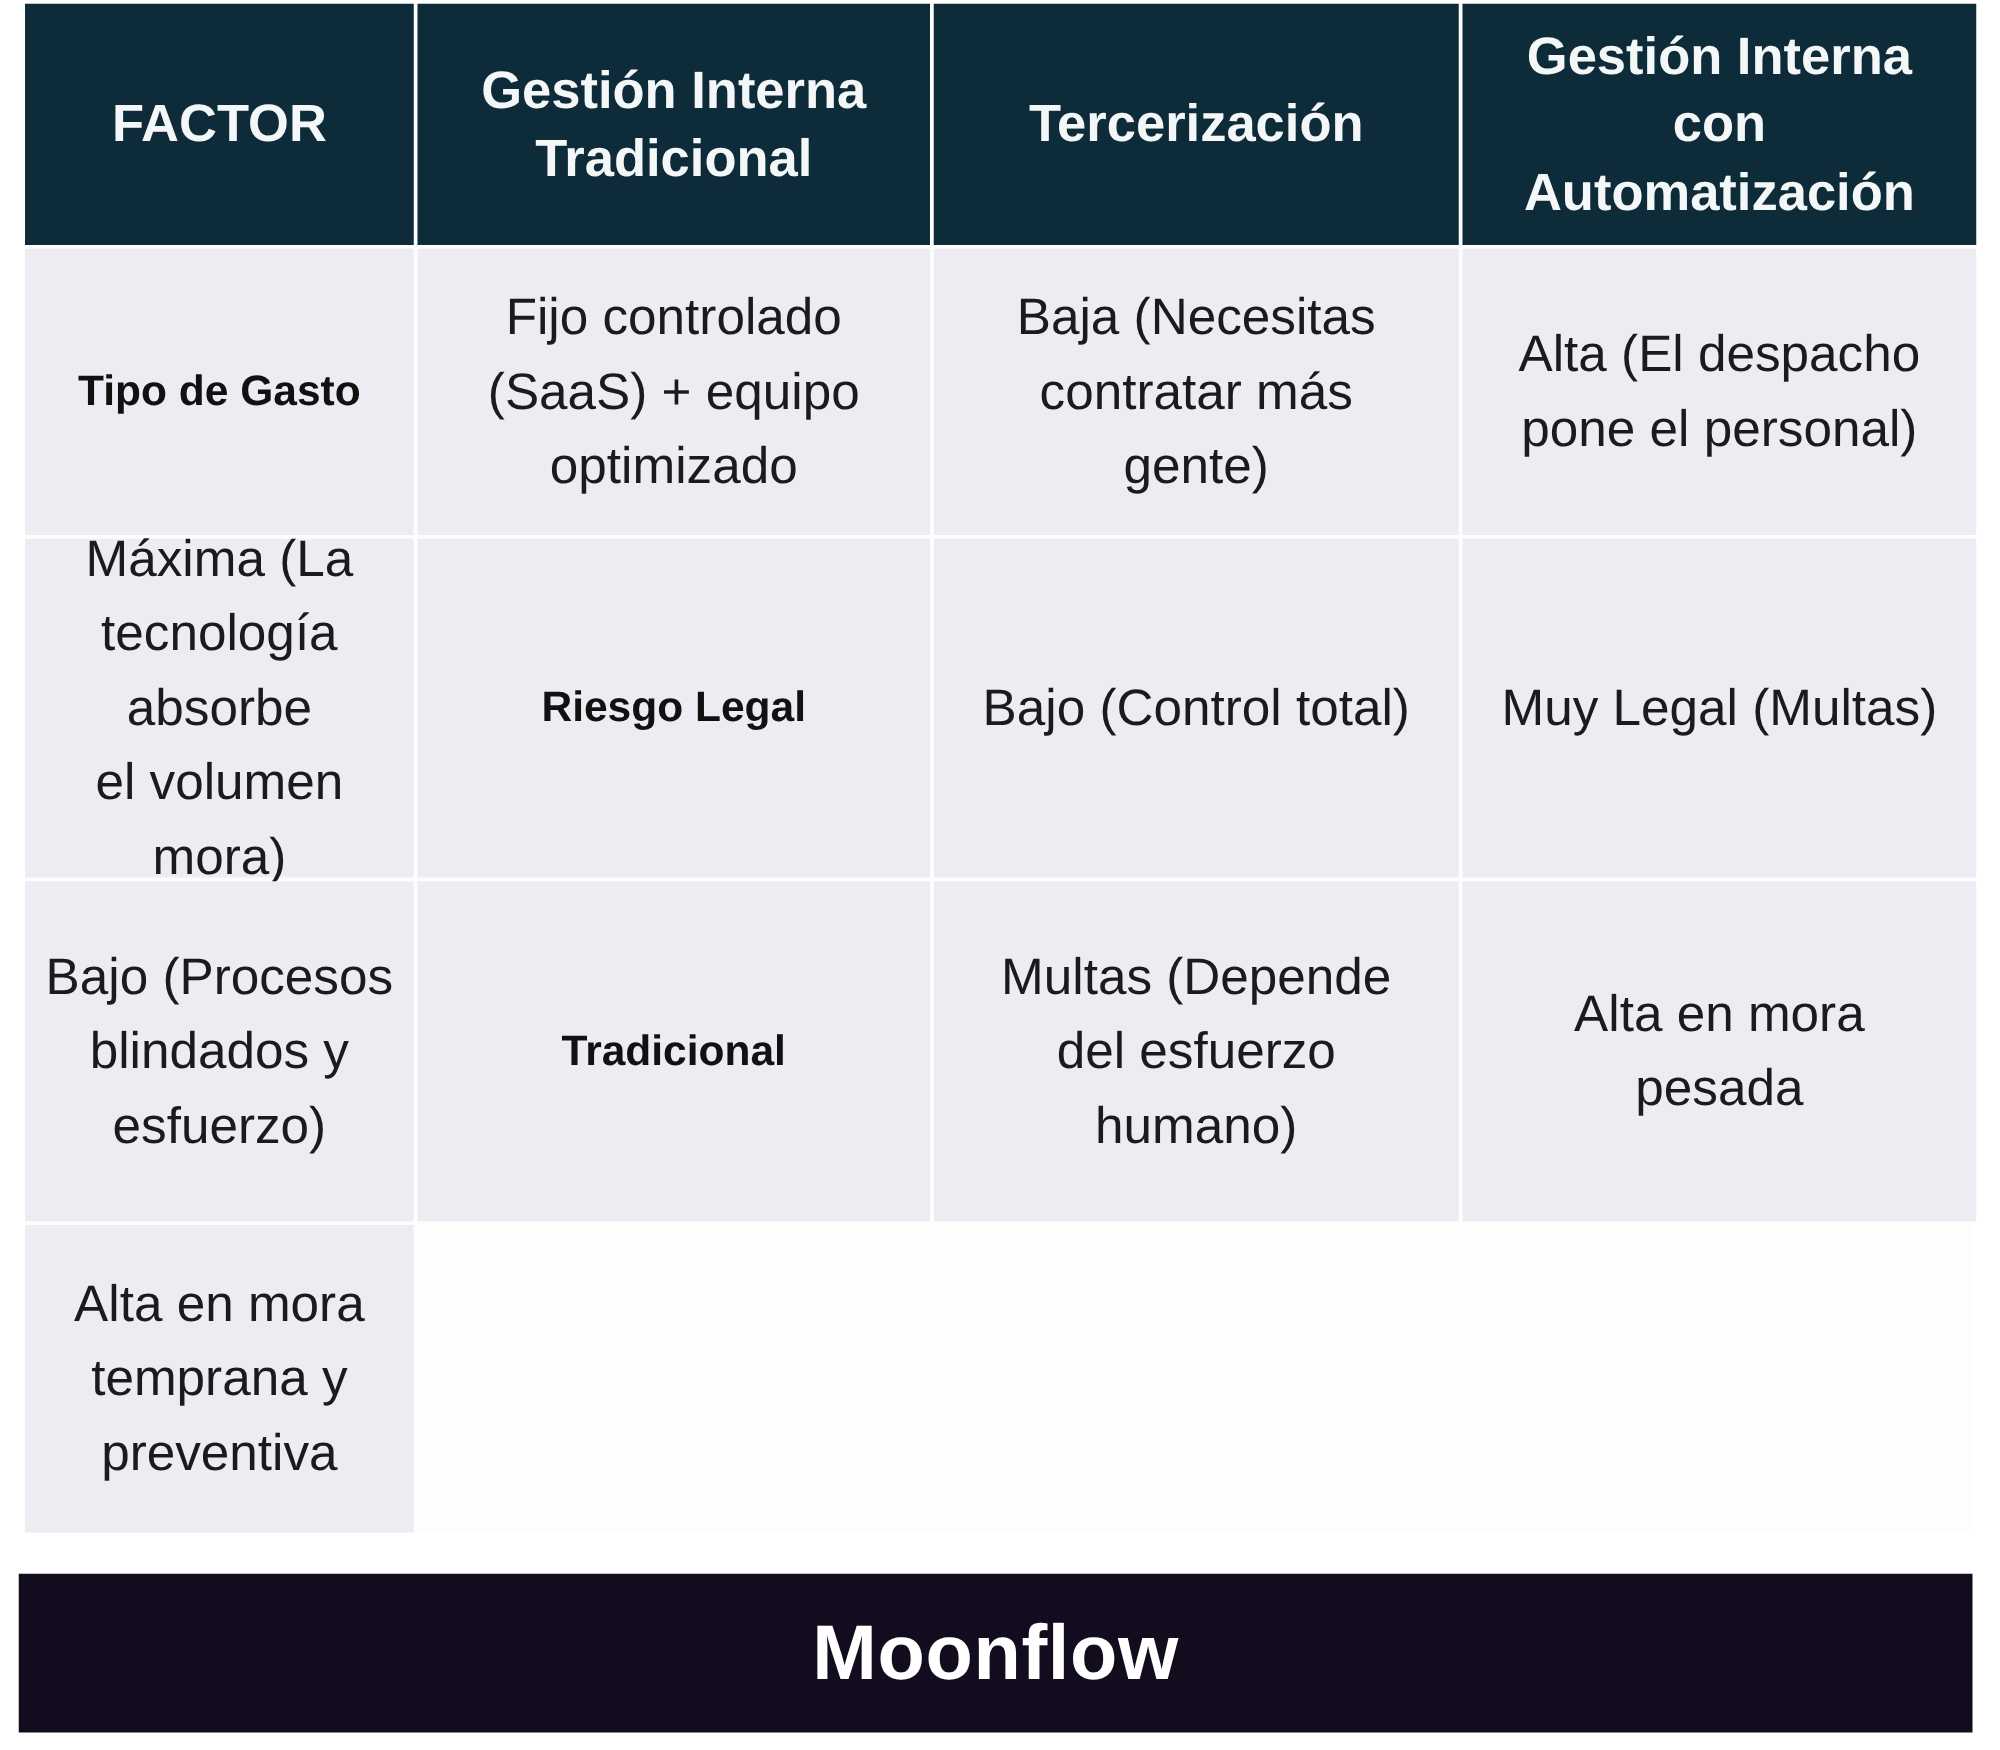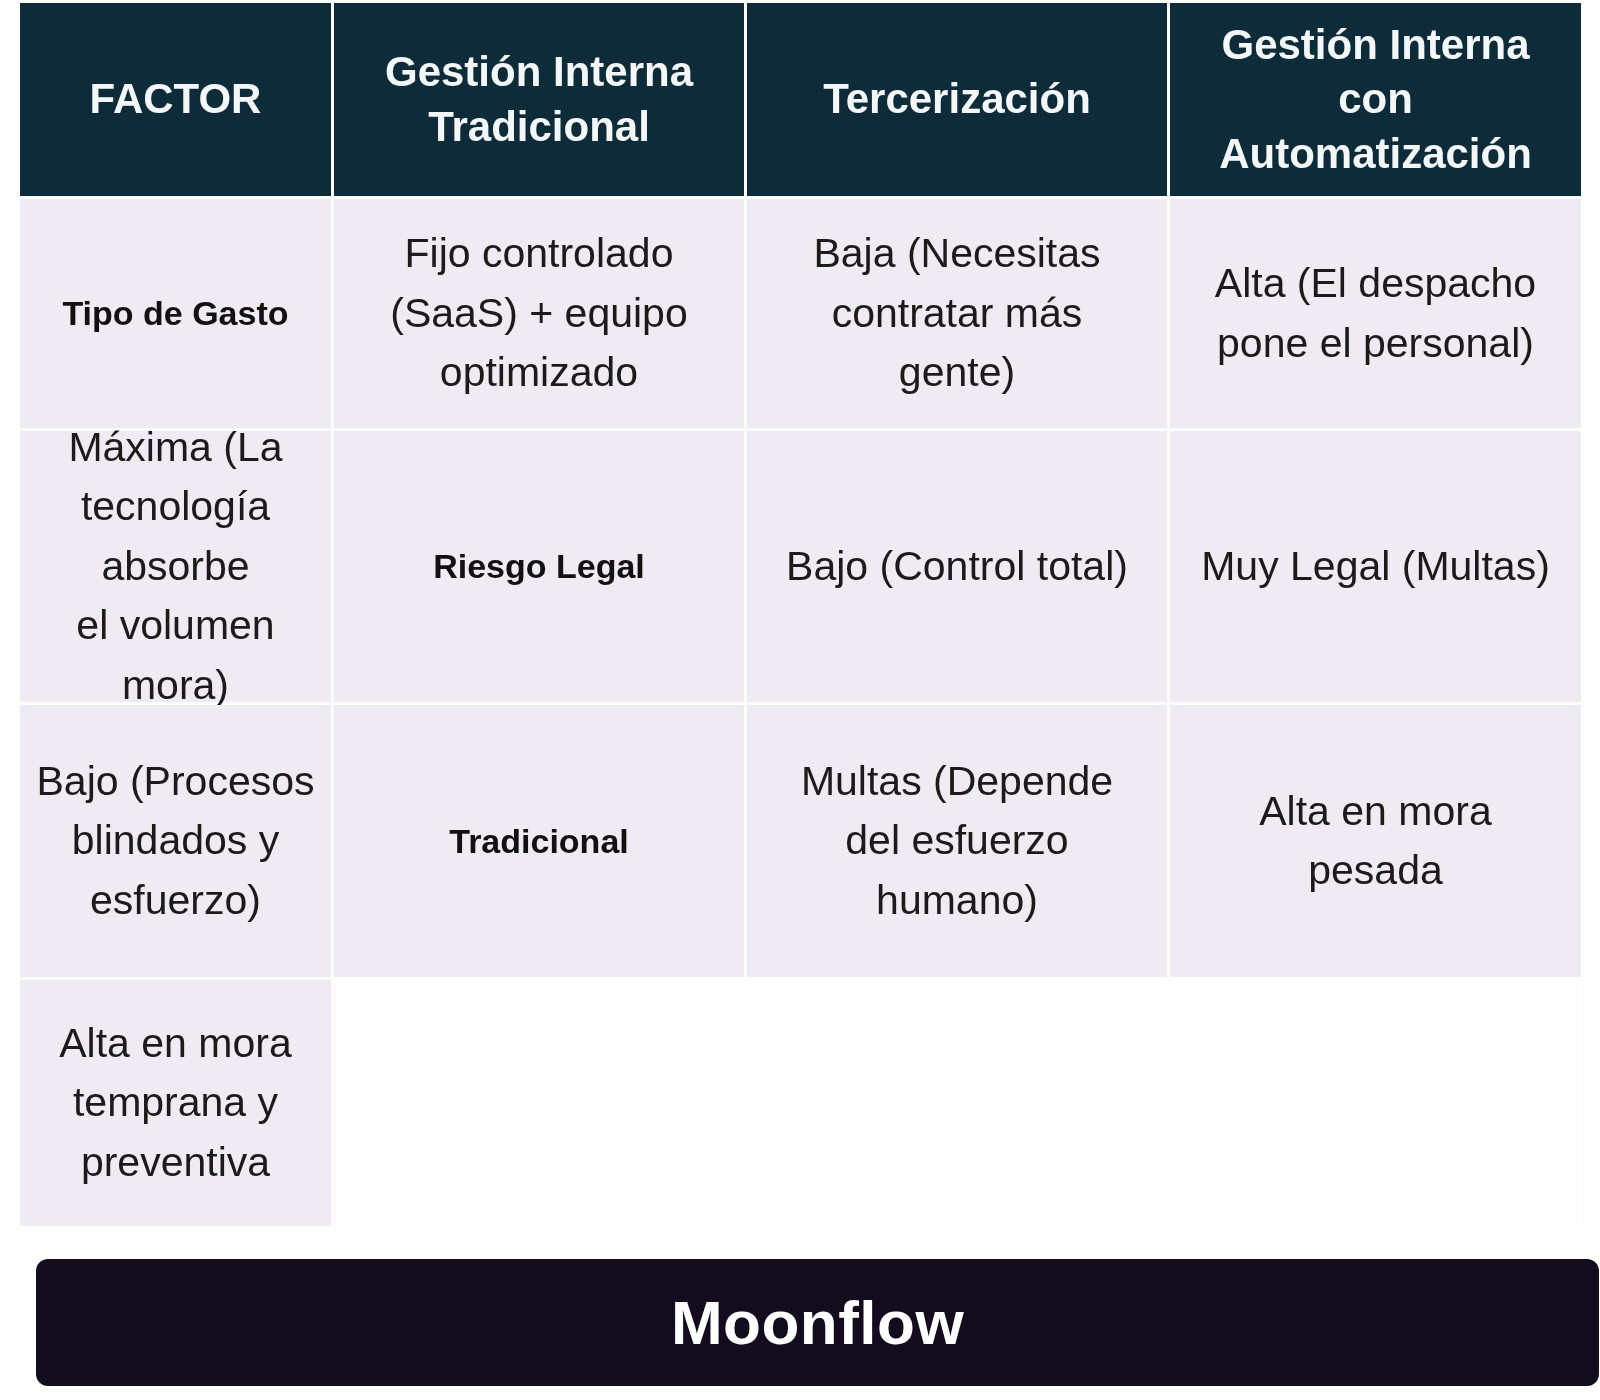--- a/index.html
+++ b/index.html
@@ -50,29 +50,28 @@
   }
   .tl {
     background: var(--cell_bg, #eeebf3);
     color: var(--label_text, #111111);
     font-size: 34px;
     font-weight: bold;
     line-height: 1.3;
   }
   .brand-footer {
     position: absolute;
-    left: 36px;
+    left: 15px;
     top: 1259px;
     width: 1563px;
     height: 127px;
     background: var(--footer_bg, #130c1f);
     display: flex;
     align-items: center;
     justify-content: center;
-    border-radius: 12px;
   }
   .brand-footer .brand {
     color: #ffffff;
     font-weight: bold;
     font-size: 62px;
     letter-spacing: 0.5px;
   }
 </style>
 </head>
 <body>

